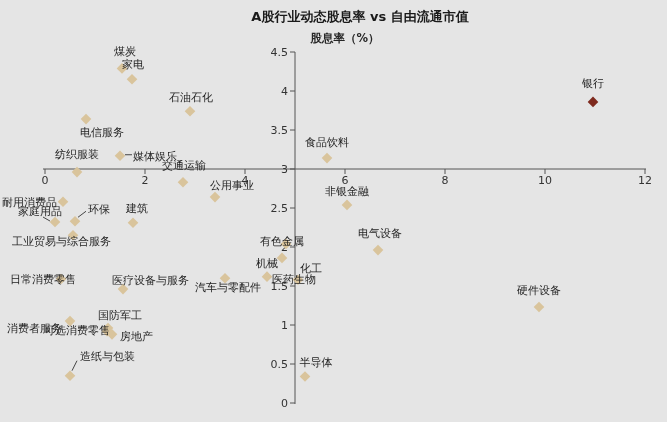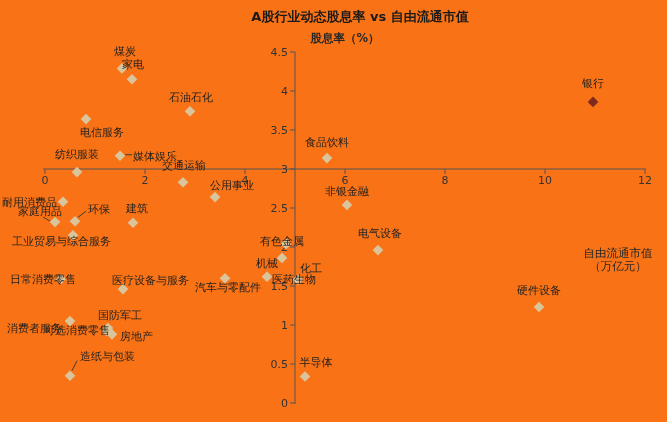--- a/index.html
+++ b/index.html
@@ -1,17 +1,17 @@
 <!DOCTYPE html>
 <html><head>
 <meta charset="utf-8">
 <style>
   html,body{margin:0;padding:0;background:#fff;}
   .canvas{
-    position:relative;width:667px;height:422px;background:#f97316;
+    position:relative;width:667px;height:422px;background:#e5e5e5;
     font-family:"DejaVu Sans",sans-serif;overflow:hidden;
   }
   .chart-title{
     position:absolute;left:360px;top:8px;transform:translateX(-50%);
     font-size:13px;font-weight:bold;color:#1a1a1a;white-space:nowrap;
   }
   .y-axis-title{
     position:absolute;left:345px;top:31px;transform:translateX(-50%);
     font-size:11.5px;color:#262626;white-space:nowrap;font-weight:bold;
   }
@@ -22,24 +22,20 @@
   svg text{font-family:"DejaVu Sans",sans-serif;}
   .tick-label{font-size:11px;fill:#333333;}
   .pt-label{font-size:11px;fill:#1f1f1f;}
 </style>
 </head>
 <body>
 
 <div class="canvas">
   <div class="chart-title">A股行业动态股息率 vs 自由流通市值</div>
   <div class="y-axis-title">股息率（%）</div>
-  <div class="x-axis-title">
-    <div>自由流通市值</div>
-    <div>（万亿元）</div>
-  </div>
   <svg id="plot" width="667" height="422" viewBox="0 0 667 422" style="position:absolute;left:0;top:0;">
       <line x1="43" y1="169" x2="646" y2="169" stroke="#555555" stroke-width="1"></line>
       <line x1="295" y1="52" x2="295" y2="404" stroke="#555555" stroke-width="1"></line>
       <line x1="45" y1="169" x2="45" y2="174" stroke="#555555" stroke-width="1"></line>
       <text x="45" y="184" text-anchor="middle" class="tick-label">0</text>
       <line x1="145" y1="169" x2="145" y2="174" stroke="#555555" stroke-width="1"></line>
       <text x="145" y="184" text-anchor="middle" class="tick-label">2</text>
       <line x1="245" y1="169" x2="245" y2="174" stroke="#555555" stroke-width="1"></line>
       <text x="245" y="184" text-anchor="middle" class="tick-label">4</text>
       <line x1="345" y1="169" x2="345" y2="174" stroke="#555555" stroke-width="1"></line>

